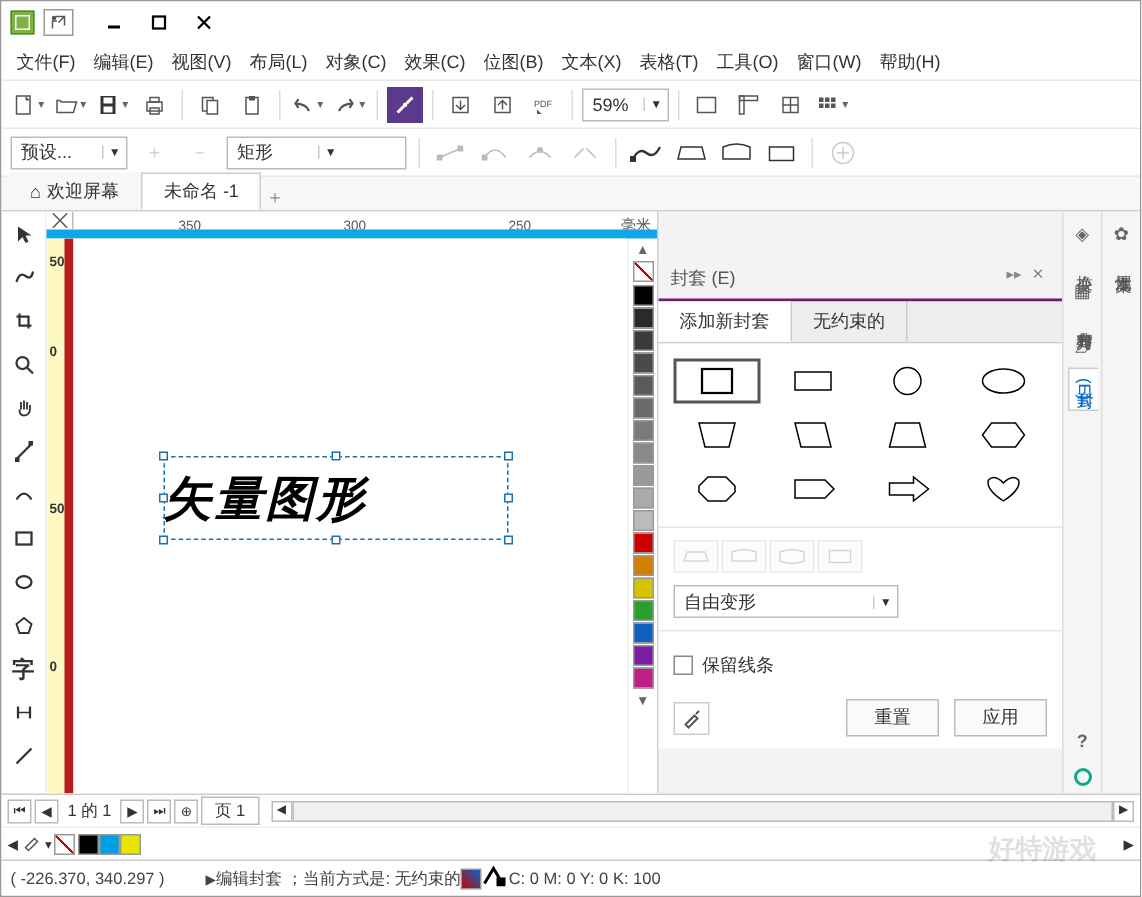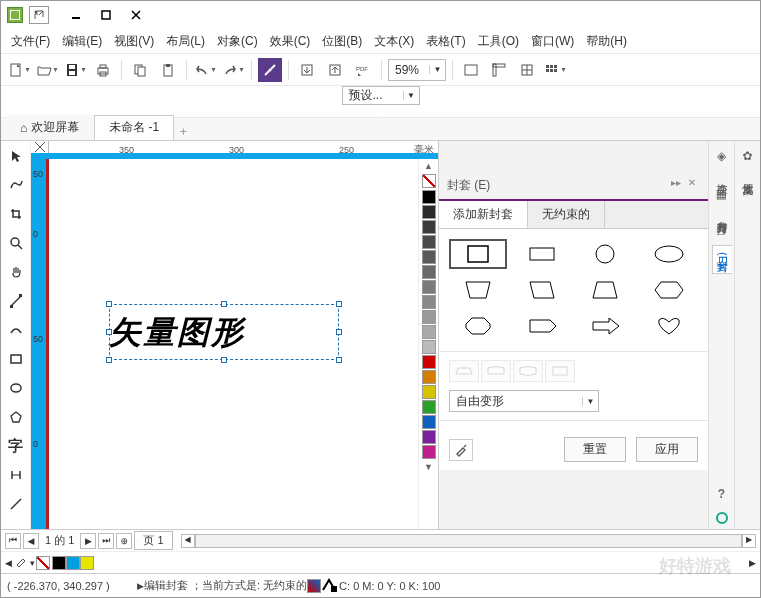--- a/index.html
+++ b/index.html
@@ -22,21 +22,21 @@
 
 .toolbar { height:32px; display:flex; align-items:center; padding:0 6px; background:#fff; border-top:1px solid #e8e8e8; gap:4px; }
 .tb-btn { width:24px; height:24px; display:flex; align-items:center; justify-content:center; color:#444; }
 .tb-sep { width:1px; height:20px; background:#ddd; margin:0 2px; }
 .drop-arr { font-size:8px; margin-left:1px; color:#666; }
 .zoom-box { display:flex; align-items:center; border:1px solid #bbb; height:22px; }
 .zoom-box span:first-child { padding:0 6px; min-width:40px; }
 .zoom-box .ar { width:16px; text-align:center; font-size:8px; border-left:1px solid #ccc; }
 
 
-.propbar { height:32px; display:flex; align-items:center; padding:0 6px; background:#fff; border-top:1px solid #e8e8e8; gap:6px;flex-direction:column; }
+.propbar { height:32px; display:flex; align-items:center; padding:0 6px; background:#fff; border-top:1px solid #e8e8e8; gap:6px; }
 .combo { display:flex; align-items:center; border:1px solid #bbb; height:22px; background:#fff; }
 .combo span:first-child { padding:0 6px; min-width:60px; }
 .combo .ar { width:16px; text-align:center; font-size:8px; border-left:1px solid #ccc; }
 .pb-btn { width:24px; height:24px; display:flex; align-items:center; justify-content:center; color:#888; }
 .pb-btn.disabled { color:#ccc; }
 
 
 .doctabs { height:24px; display:flex; align-items:end; padding:0 4px; border-top:1px solid #e8e8e8; border-bottom:1px solid #ccc; background:#f7f7f7; }
 .doctab { padding:3px 14px; font-size:12px; background:#f7f7f7; border:1px solid transparent; display:flex; align-items:center; }
 .doctab.active { background:#fff; border:1px solid #ccc; border-bottom:1px solid #fff; }
@@ -51,21 +51,21 @@
 .tool { width:22px; height:22px; display:flex; align-items:center; justify-content:center; font-size:14px; color:#333; }
 
 
 .canvas-wrap { flex:1; display:flex; flex-direction:column; position:relative; }
 .ruler-h { height:18px; background:#fff; border-bottom:6px solid #0ea5e9; display:flex; font-size:9px; color:#555; position:relative; overflow:hidden; }
 .ruler-h .corner { width:18px; border-right:1px solid #bbb; display:flex; align-items:center; justify-content:center; }
 .ruler-h .ticks { flex:1; position:relative; }
 .tick { position:absolute; top:4px; font-size:9px; }
 .ruler-unit { position:absolute; right:4px; top:2px; font-size:10px;text-align:right; }
 .canvas-inner { flex:1; display:flex; overflow:hidden; }
-.ruler-v { width:18px; background:#0ea5e9; border-right:3px solid #b91c1c; display:flex; flex-direction:column; font-size:9px; position:relative; }
+.ruler-v { width:18px; background:#fef9c3; border-right:6px solid #b91c1c; display:flex; flex-direction:column; font-size:9px; position:relative;font-weight:bold; }
 .vtick { position:absolute; left:2px; font-size:9px; }
 .canvas { flex:1; background:#fff; position:relative; overflow:hidden; }
 .page { position:absolute; left:0; top:0; right:0; bottom:0; background:#fff; }
 
 
 .sel-obj { position:absolute; left:60px; top:145px; width:230px; height:56px; }
 .sel-border { position:absolute; inset:0; border:1px dashed #1a6fb5; }
 .sel-text { font-family:"STXingkai","KaiTi",serif; font-size:32px; font-weight:700; color:#000; letter-spacing:2px; line-height:56px; font-style:italic; white-space:nowrap; }
 .handle { position:absolute; width:6px; height:6px; background:#fff; border:1px solid #1a6fb5; }
 .h-tl{top:-3px;left:-3px}.h-tr{top:-3px;right:-3px}.h-bl{bottom:-3px;left:-3px}.h-br{bottom:-3px;right:-3px}
@@ -603,20 +603,24 @@
                 <rect x="3" y="3" width="14" height="8" stroke="#999" fill="none"></rect>
               </svg>
             </div>
         </div>
         <div class="combo2">
           <span>自由变形</span>
           <span class="ar">▼</span>
         </div>
       </div>
       <div class="dock-sec">
+        <div class="chk-row">
+          <div class="chk"></div>
+          <span>保留线条</span>
+        </div>
         <div class="btn-row">
           <div class="eyedrop">
               <svg width="14" height="14">
                 <path d="M3 11 L9 5 L11 7 L5 13 Z M10 4 L12 2" stroke="#555" fill="none" stroke-width="1.3"></path>
               </svg>
             </div>
           <div style="flex:1"></div>
           <div class="btn">重置</div>
           <div class="btn">应用</div>
         </div>

